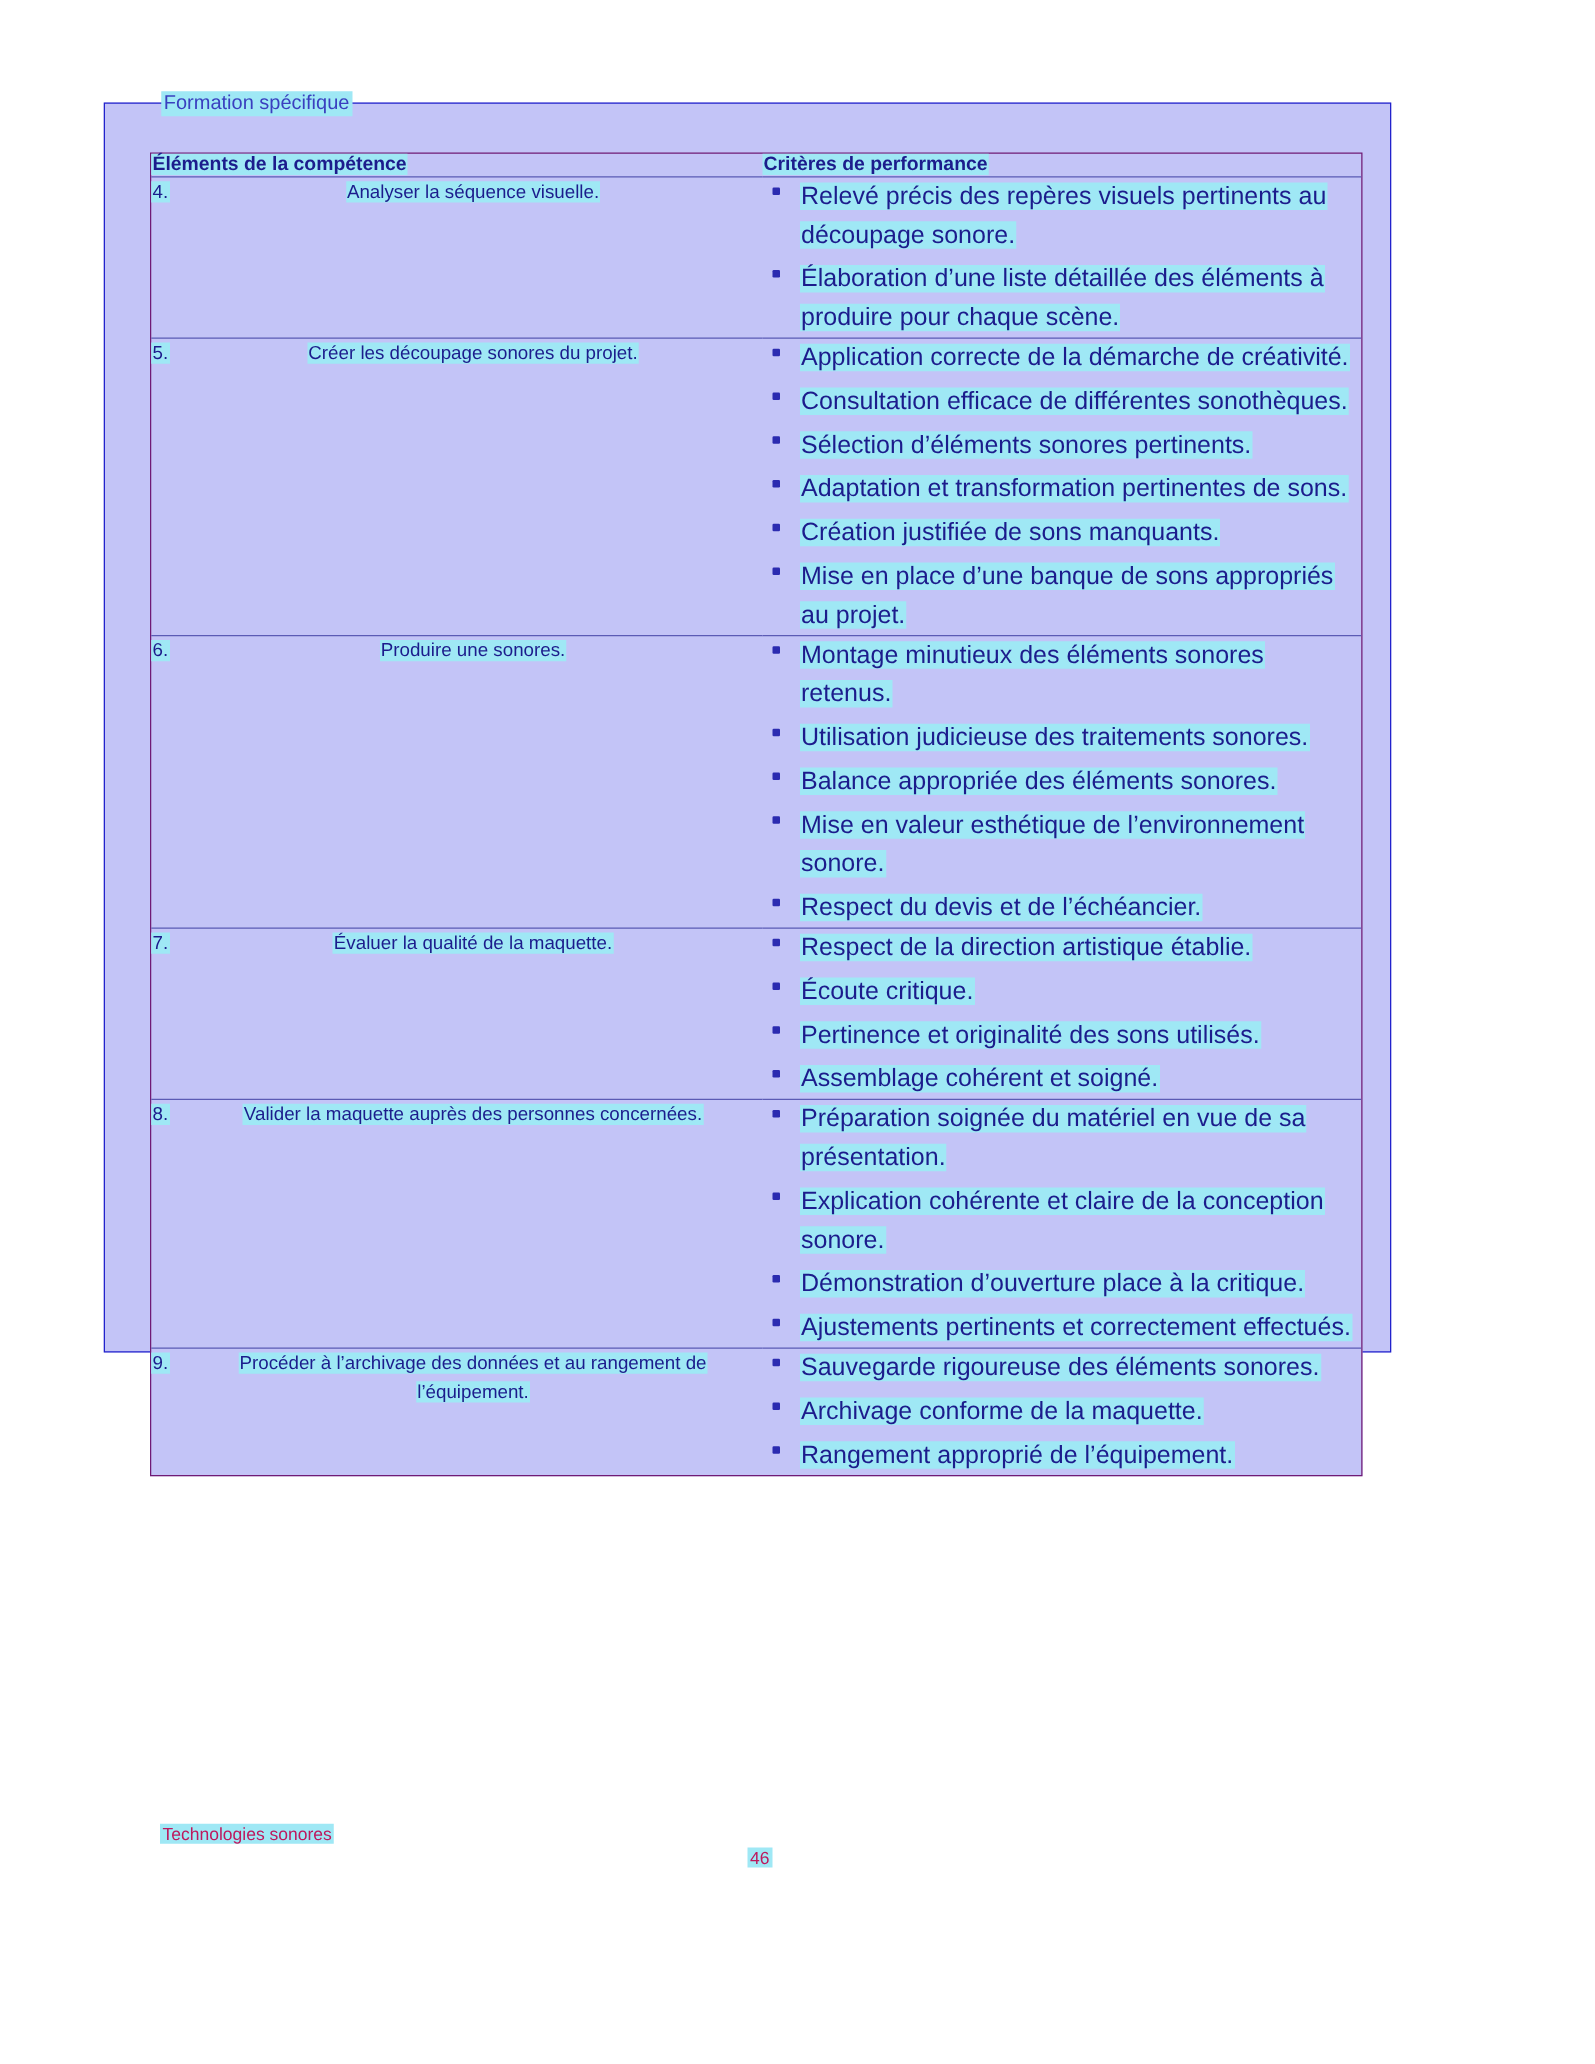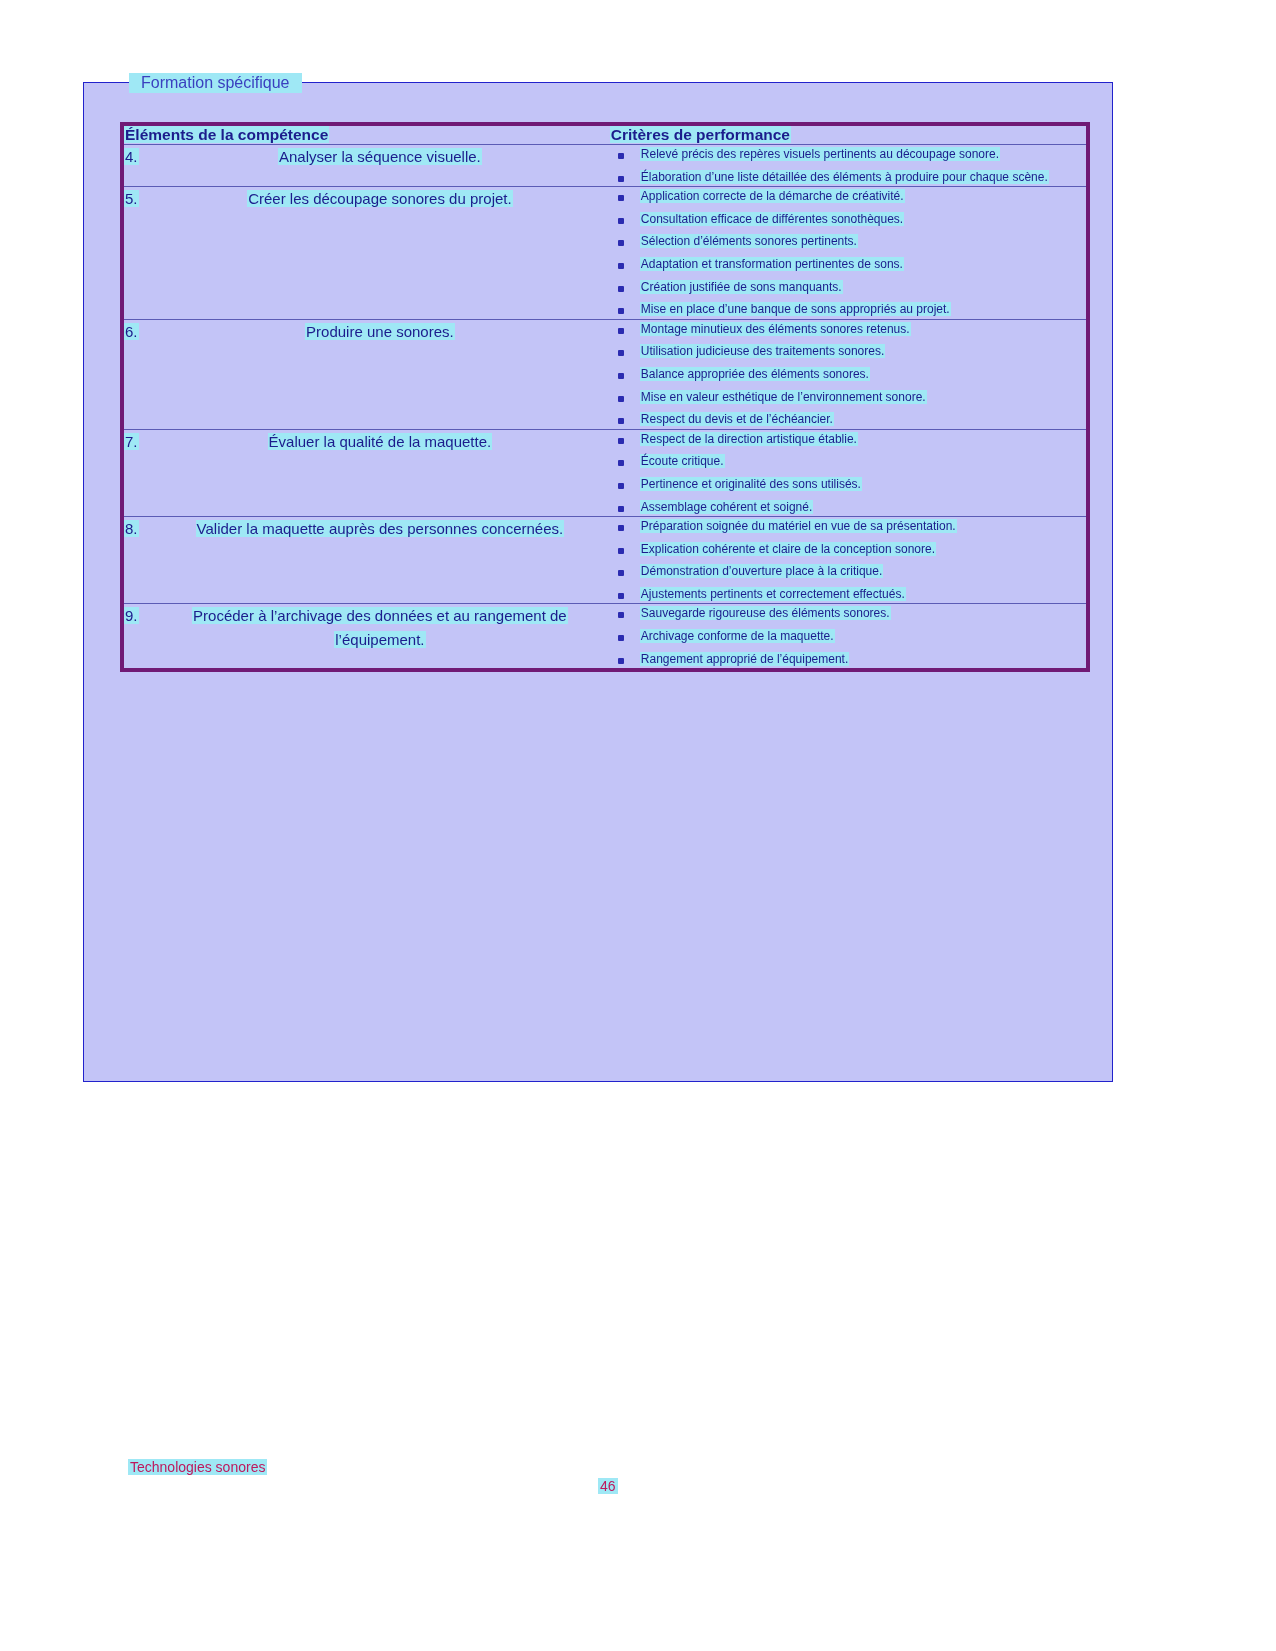--- a/index.html
+++ b/index.html
@@ -27,32 +27,32 @@
     box-sizing: border-box;
   }
 
   .header-label {
     position: absolute;
     left: 129px;
     top: 73px;
     font-size: 16px;
     color: #3a3fbf;
     background: #9fe8f5;
-    padding: 1px 12px;
+    padding: 1px 2px;
     letter-spacing: 0px;
     white-space: nowrap;
   }
 
   .table-wrap {
     position: absolute;
     left: 120px;
     top: 122px;
     width: 970px;
     box-sizing: border-box;
-    border: 4px solid #701a75;
+    border: 1px solid #701a75;
     background: #c3c4f7;
   }
 
   table.comp {
     width: 100%;
     border-collapse: collapse;
     table-layout: fixed;
   }
 
   table.comp td, table.comp th {
@@ -93,21 +93,21 @@
 
   
   ul.crit {
     margin: 0;
     padding: 0;
     list-style: none;
   }
   ul.crit li {
     position: relative;
     padding-left: 30px;
-    font-size: 12px;
+    font-size: 20px;
     color: #1c1c8c;
     line-height: 1.55;
     margin-bottom: 4px;
   }
   ul.crit li:last-child { margin-bottom: 0; }
   ul.crit li .bullet {
     position: absolute;
     left: 8px;
     top: 8px;
     width: 6px;

